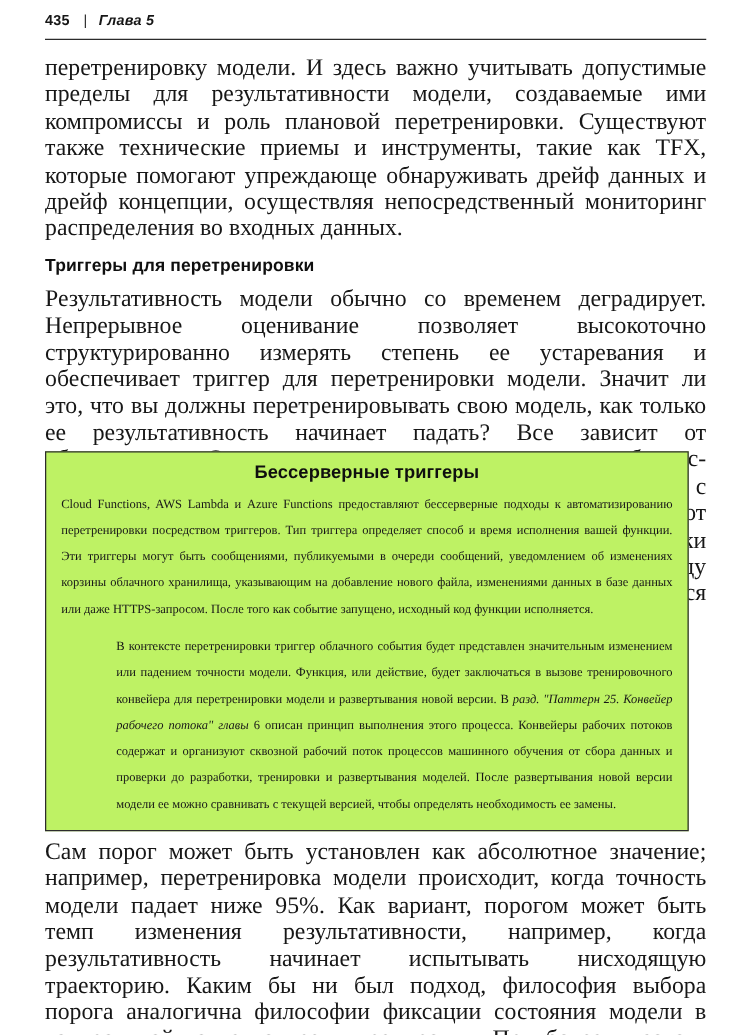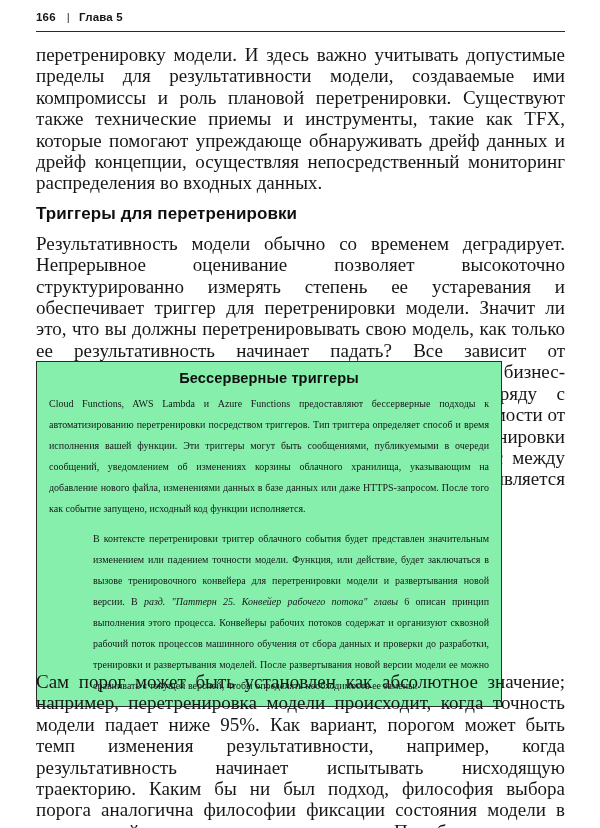--- a/index.html
+++ b/index.html
@@ -39,20 +39,21 @@
     white-space: nowrap;
   }
   .runhead .folio { }
   .runhead .sep {
     display: inline-block;
     margin: 0 9px 0 11px;
     font-weight: normal;
     color: #2a2a2a;
   }
   .runhead .chap {
+    font-style: italic;
   }
   .rule {
     position: absolute;
     top: 31px;
     left: 0;
     width: 529px;
     height: 0;
     border-top: 1.6px solid #2b2b2b;
   }
 
@@ -73,38 +74,38 @@
     color: #171717;
   }
   p.para + p.para { margin-top: 0; margin-left: 44px; }
 
   .gap-sm { height: 10px; }
 
   h2.section {
     margin: 0;
     padding: 0;
     font-family: "Liberation Sans", "DejaVu Sans", sans-serif;
-    font-size: 17px;
+    font-size: 14px;
     font-weight: bold;
     letter-spacing: .1px;
     color: #0f0f0f;
   }
 
   .after-head { height: 9px; }
 
   
   .sidebar-box {
     position: absolute;
     left: 0;
     top: 361px;
-    width: 466px;
+    width: 515px;
     box-sizing: border-box;
     border: 1.5px solid #2c2c2c;
     padding: 8px 12px 10px 12px;
-    background: #86efac;
+    background: #bef264;
   }
   .sidebar-title {
     margin: 0 0 7px 0;
     text-align: center;
     font-family: "Liberation Sans", "DejaVu Sans", sans-serif;
     font-weight: bold;
     font-size: 14.6px;
     letter-spacing: .1px;
     color: #0f0f0f;
   }
@@ -126,21 +127,21 @@
     top: 671px;
     width: 529px;
   }
 </style>
 </head>
 <body>
 
 <div class="page">
 
   <div class="runhead">
-    <span class="folio">166</span><span class="sep">|</span><span class="chap">Глава 5</span>
+    <span class="folio">435</span><span class="sep">|</span><span class="chap">Глава 5</span>
   </div>
   <div class="rule"></div>
 
   <div class="body">
 
     <p class="para">перетренировку модели. И здесь важно учитывать допустимые пределы для результативности модели, создаваемые ими компромиссы и роль плановой перетренировки. Существуют также технические приемы и инструменты, такие как TFX, которые помогают упреждающе обнаруживать дрейф данных и дрейф концепции, осуществляя непосредственный мониторинг распределения во входных данных.</p>
 
     <div class="gap-sm"></div>
 
     <h2 class="section">Триггеры для перетренировки</h2>

